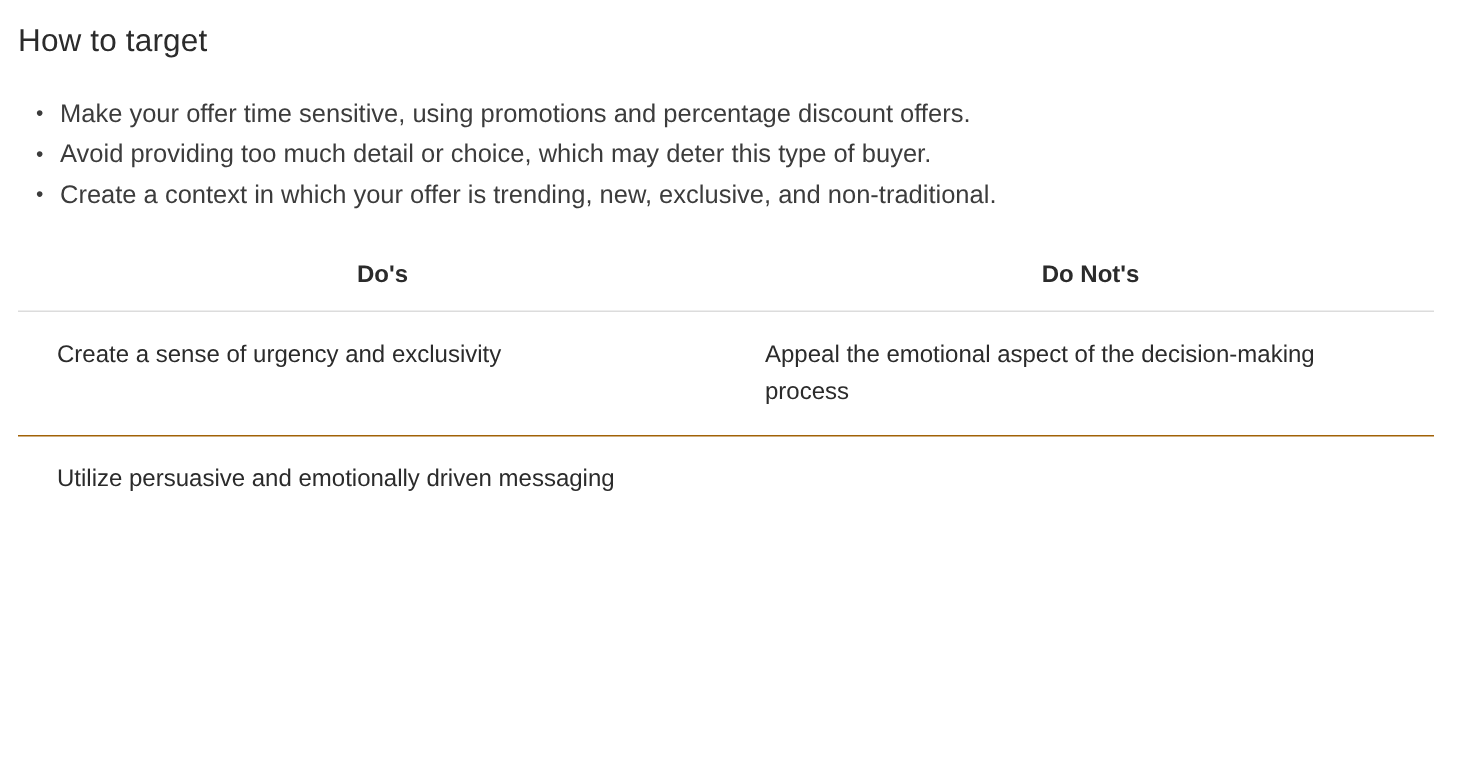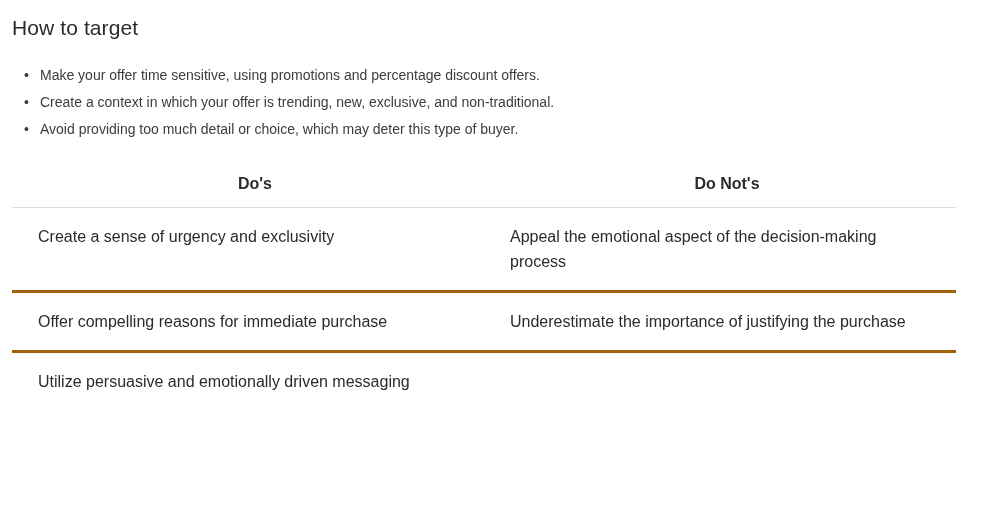--- a/index.html
+++ b/index.html
@@ -26,21 +26,21 @@
     margin: 0 0 22px 0;
     letter-spacing: 0.1px;
   }
   ul.bullets {
     margin: 0 0 0 0;
     padding: 0 0 0 28px;
     list-style: none;
   }
   ul.bullets li {
     position: relative;
-    font-size: 14px;
+    font-size: 17px;
     line-height: 27px;
     color: #3c3c3c;
     padding-left: 0;
   }
   ul.bullets li::before {
     content: "\2022";
     position: absolute;
     left: -16px;
     top: 0;
     color: #3c3c3c;
@@ -59,68 +59,60 @@
     color: #2b2b2b;
     padding: 6px 12px 14px 26px;
     border-bottom: 1px solid #dcdcdc;
   }
   table.dos-table td {
     vertical-align: top;
     font-size: 16px;
     line-height: 25px;
     color: #2b2b2b;
     padding: 16px 12px 16px 26px;
-    border-bottom: 3px solid #a16207;
+    border-bottom: 1px solid #a16207;
     width: 50%;
   }
   table.dos-table tr.last-row td {
     border-bottom: none;
   }
   .cell-text {
     display: block;
     max-width: 420px;
   }
 </style>
 </head>
 <body>
 
 <div class="page">
 
   <h1 class="page-title">How to target</h1>
 
   <ul class="bullets">
     <li>Make your offer time sensitive, using promotions and percentage discount offers.</li>
+    <li>Avoid providing too much detail or choice, which may deter this type of buyer.</li>
     <li>Create a context in which your offer is trending, new, exclusive, and non-traditional.</li>
-    <li>Avoid providing too much detail or choice, which may deter this type of buyer.</li>
   </ul>
 
   <table class="dos-table">
     <thead>
       <tr>
         <th>Do's</th>
         <th>Do Not's</th>
       </tr>
     </thead>
     <tbody>
       <tr>
         <td>
             <span class="cell-text">Create a sense of urgency and exclusivity</span>
           </td>
         <td>
             <span class="cell-text">Appeal the emotional aspect of the decision-making process</span>
           </td>
       </tr>
-      <tr>
-        <td>
-            <span class="cell-text">Offer compelling reasons for immediate purchase</span>
-          </td>
-        <td>
-            <span class="cell-text">Underestimate the importance of justifying the purchase</span>
-          </td>
-      </tr>
       <tr class="last-row">
         <td>
             <span class="cell-text">Utilize persuasive and emotionally driven messaging</span>
           </td>
         <td>
             <span class="cell-text"></span>
           </td>
       </tr>
     </tbody>
   </table>

